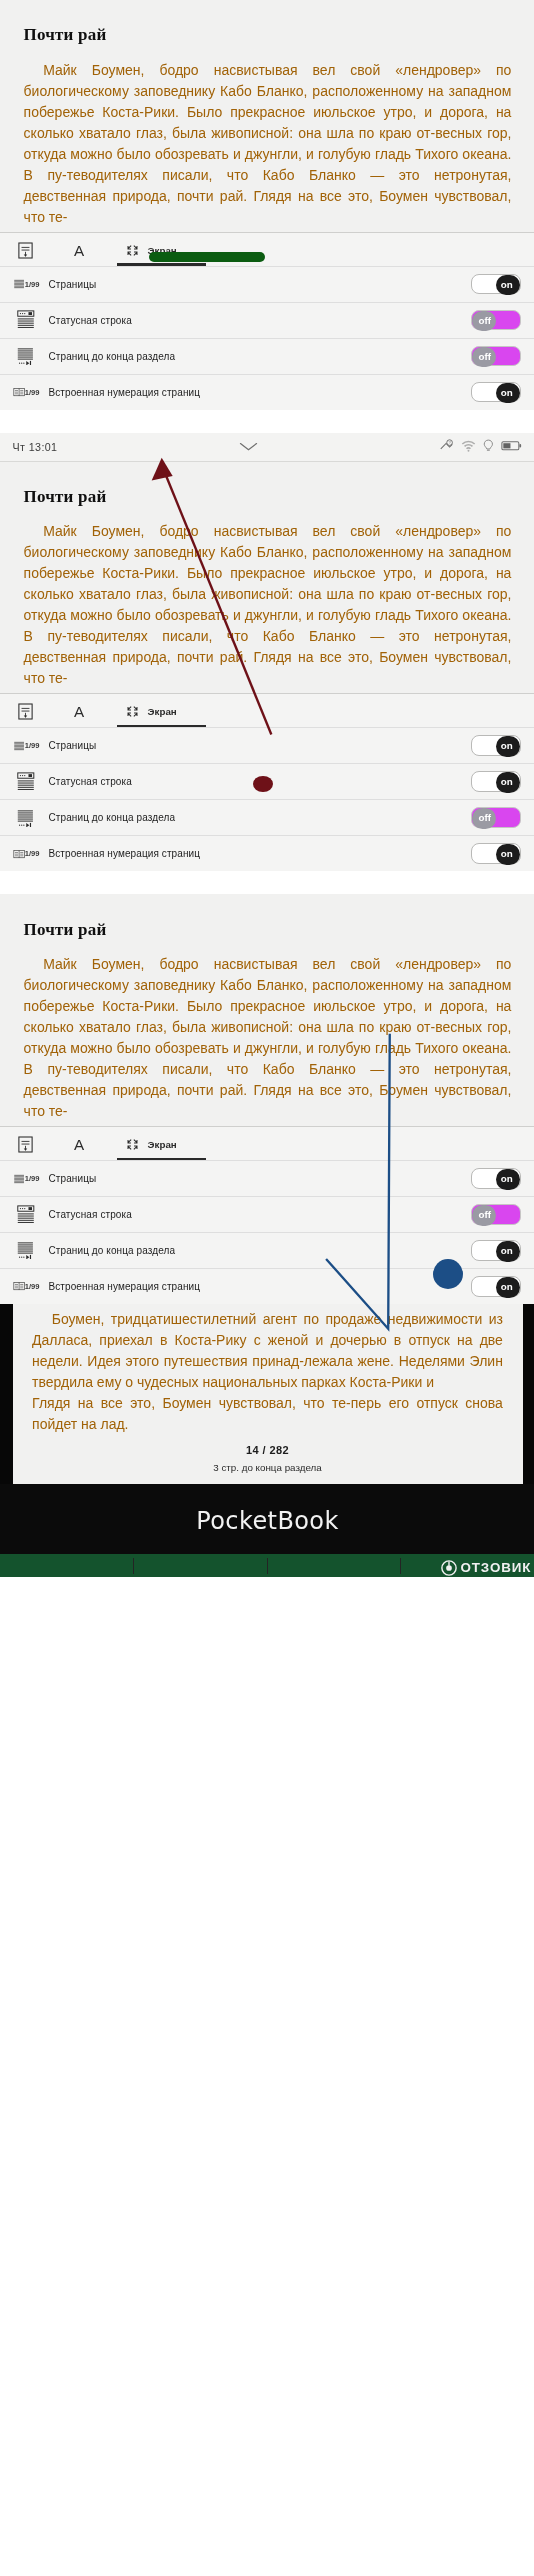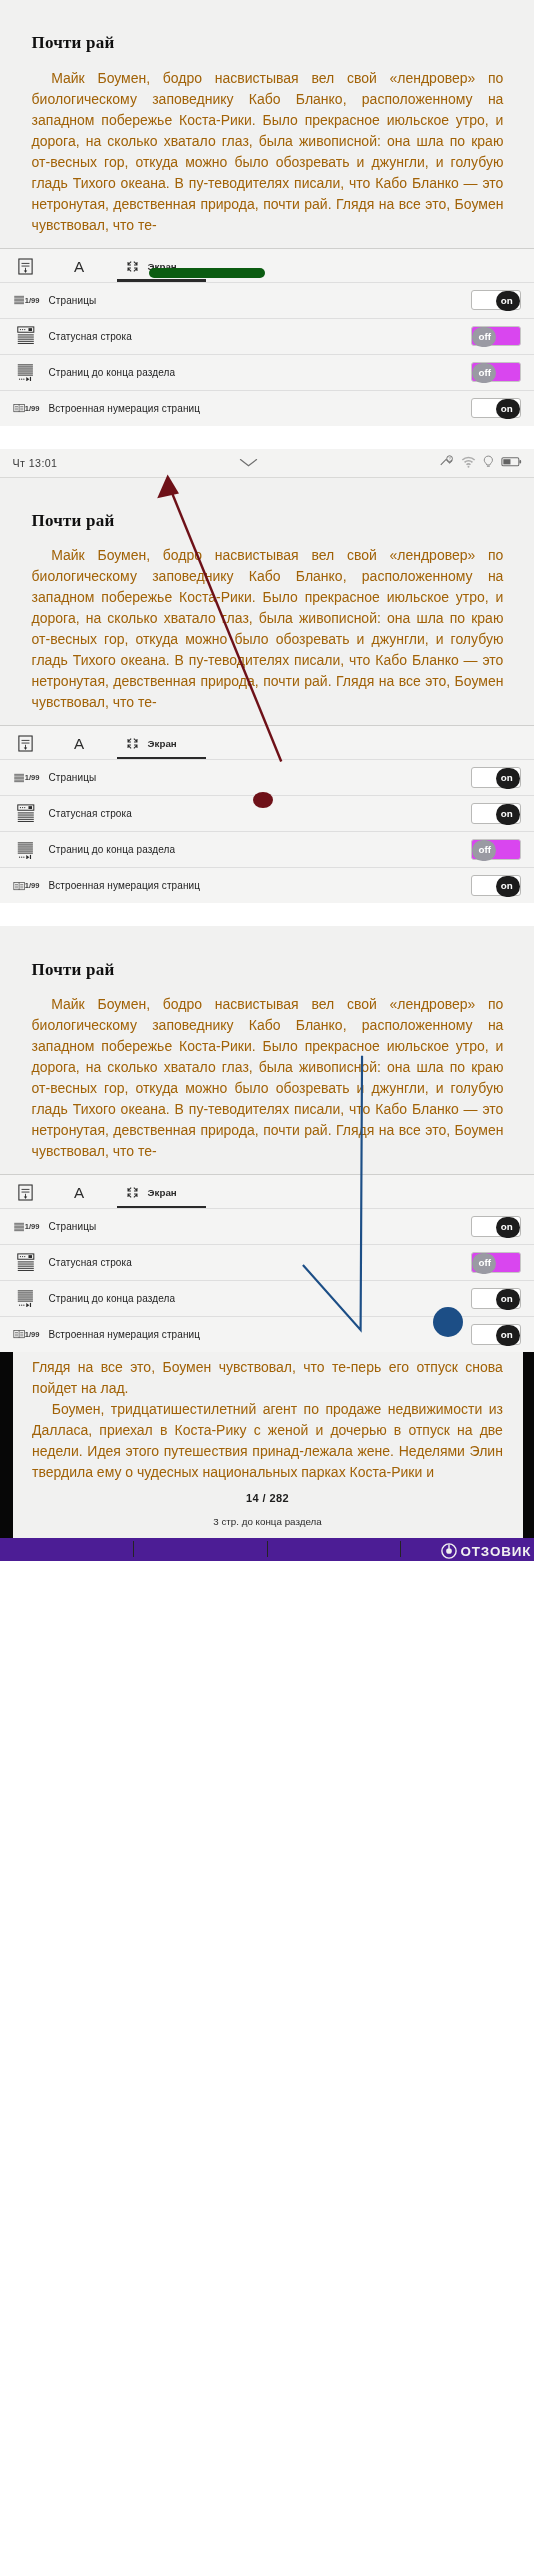--- a/index.html
+++ b/index.html
@@ -7,21 +7,21 @@
     width: 535px;
     background: #ffffff;
     font-family: "Liberation Sans", sans-serif;
     -webkit-font-smoothing: antialiased;
   }
   .page { position: relative; width: 535px; }
 
   
   .reader {
     background: #f1f1f0;
-    padding: 12px;
+    padding: 4px;
     position: relative;
   }
   .reader-inner { padding: 0 19.6px; }
   .chapter-title {
     font-family: "Liberation Serif", serif;
     font-weight: bold;
     font-size: 17px;
     color: #101010;
     padding: 21.4px 0 14.3px 0;
     letter-spacing: 0.2px;
@@ -122,21 +122,21 @@
     font-size: 10px;
     color: #1d1d1d;
     padding-left: 9px;
     letter-spacing: 0.1px;
   }
 
   
   .toggle {
     width: 50px;
     height: 20.5px;
-    border-radius: 3px;
+    border-radius: 8px;
     position: relative;
     flex: none;
   }
   .toggle .knob {
     position: absolute;
     top: 0; width: 24px; height: 20.5px;
     border-radius: 10.7px;
   }
   .toggle .txt {
     position: absolute;
@@ -182,21 +182,21 @@
   }
   .page-num {
     font-size: 11px;
     color: #1d1d1d;
     font-weight: bold;
     letter-spacing: 0.4px;
   }
   .page-sub {
     font-size: 9.8px;
     color: #2b2b2b;
-    margin-top: 12px;
+    margin-top: 6px;
   }
 
   
   .device-shell {
     background: #070707;
     padding: 0 12.5px 0 12.5px;
   }
   .device-screen { background: #f1f1f0; }
   .brand-footer {
     background: #0b0b0b;
@@ -204,21 +204,21 @@
     padding: 23px 0 19.6px 0;
     position: relative;
   }
   .brand {
     color: #f2f2f2;
     font-size: 24px;
     letter-spacing: 0.4px;
     font-family: "DejaVu Sans", sans-serif;
   }
   .bezel-strip {
-    background: #4c1d95;
+    background: #14532d;
     height: 23px;
     display: flex;
     align-items: center;
   }
   .bezel-key { flex: 1; height: 16px; border-right: 0.9px solid #242424; }
   .watermark {
     position: absolute;
     right: 3.6px; bottom: 1.8px;
     display: flex;
     align-items: center;
@@ -714,30 +714,33 @@
     </div>
 
     <div class="anno-layer">
       <div class="blue-dot" style="left:433px; top:132px; width:30px; height:30px;"></div>
     </div>
   </div>
 
   <div class="device-shell">
     <div class="device-screen">
       <div class="reader-inner" style="padding-top:5.3px;">
+        <div class="body-text">Боумен, тридцатишестилетний агент по продаже недвижимости из Далласа, приехал в Коста-Рику с женой и дочерью в отпуск на две недели. Идея этого путешествия принад-лежала жене. Неделями Элин твердила ему о чудесных национальных парках Коста-Рики и</div>
         <div class="body-text noindent">Глядя на все это, Боумен чувствовал, что те-перь его отпуск снова пойдет на лад.</div>
-        <div class="body-text">Боумен, тридцатишестилетний агент по продаже недвижимости из Далласа, приехал в Коста-Рику с женой и дочерью в отпуск на две недели. Идея этого путешествия принад-лежала жене. Неделями Элин твердила ему о чудесных национальных парках Коста-Рики и</div>
       </div>
       <div class="page-indicator">
         <div class="page-num">14 / 282</div>
         <div class="page-sub">3 стр. до конца раздела</div>
       </div>
     </div>
   </div>
 
+  <div class="brand-footer">
+    <span class="brand">PocketBook</span>
+  </div>
   <div class="bezel-strip">
     <span class="bezel-key"></span>
     <span class="bezel-key"></span>
     <span class="bezel-key"></span>
     <span class="bezel-key"></span>
     <span class="watermark">
       <svg width="16" height="16" viewBox="0 0 18 18">
         <circle cx="9" cy="9" r="8" fill="none" stroke="#f0f0f0" stroke-width="1.6"></circle>
         <circle cx="9" cy="9" r="3.2" fill="#f0f0f0"></circle>
         <rect x="8.2" y="1.5" width="1.6" height="5" fill="#f0f0f0"></rect>

